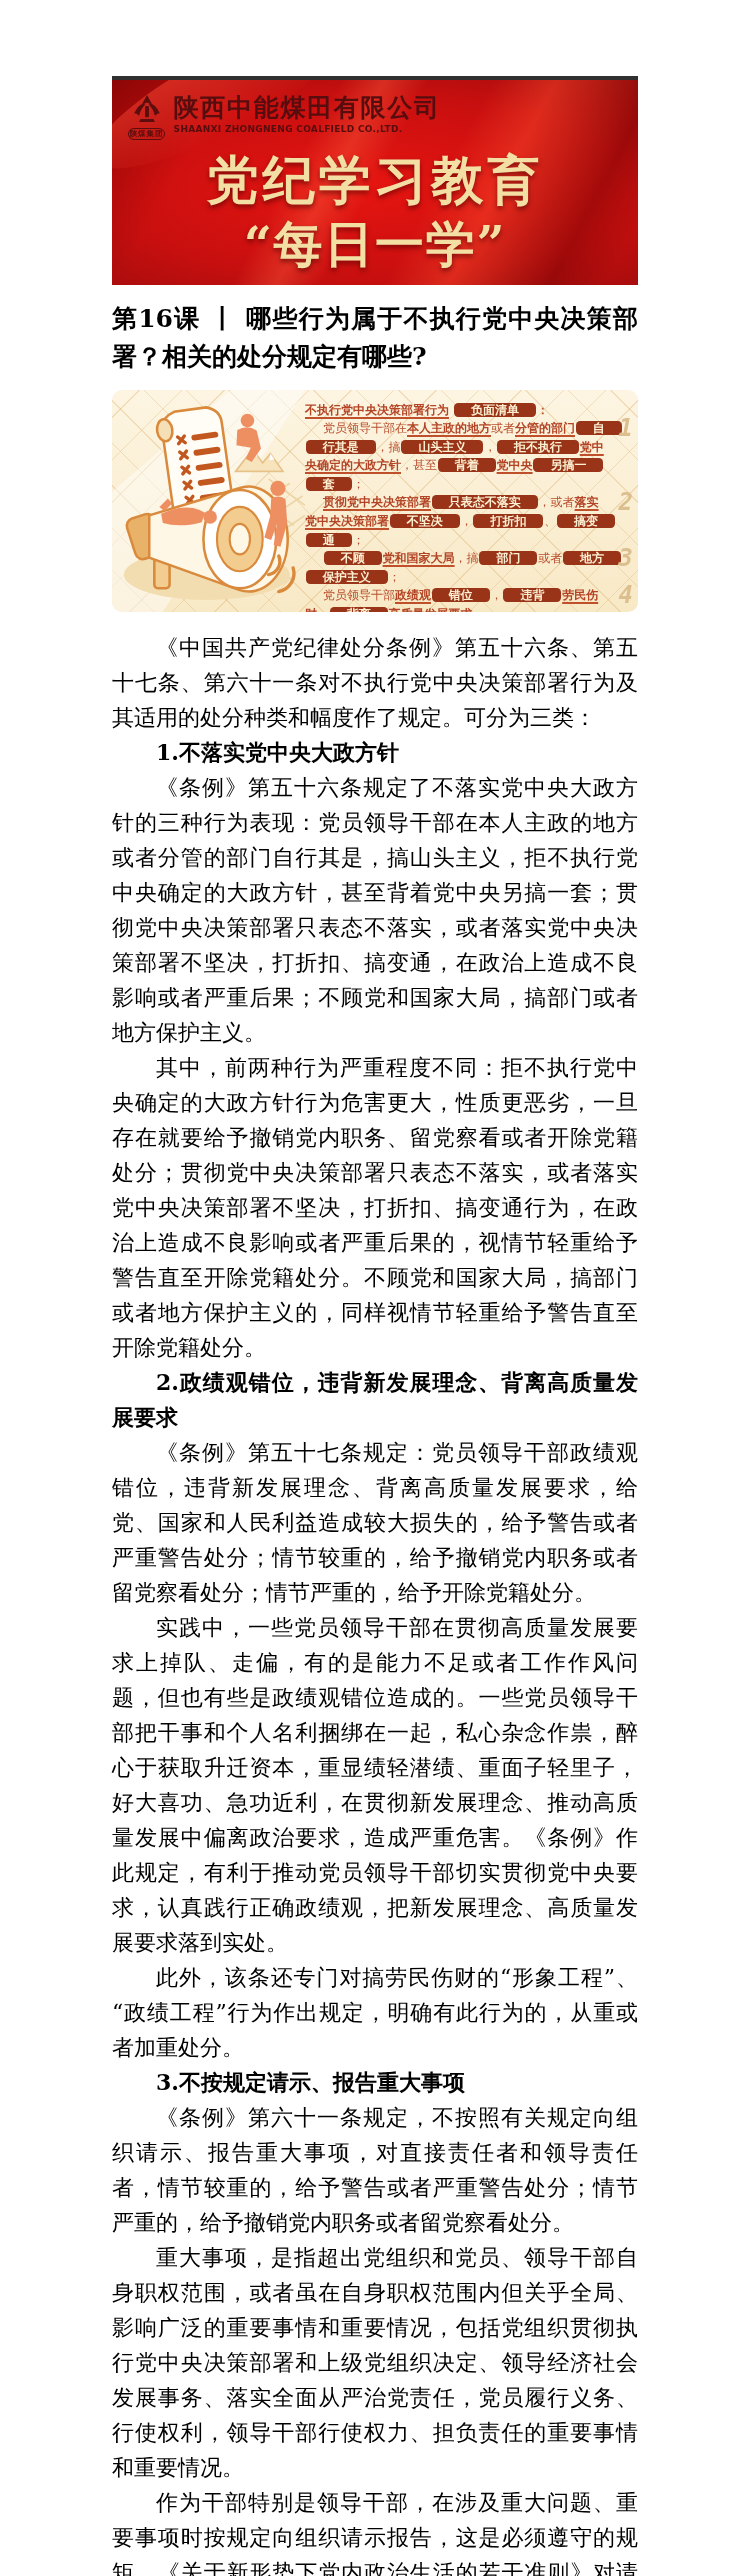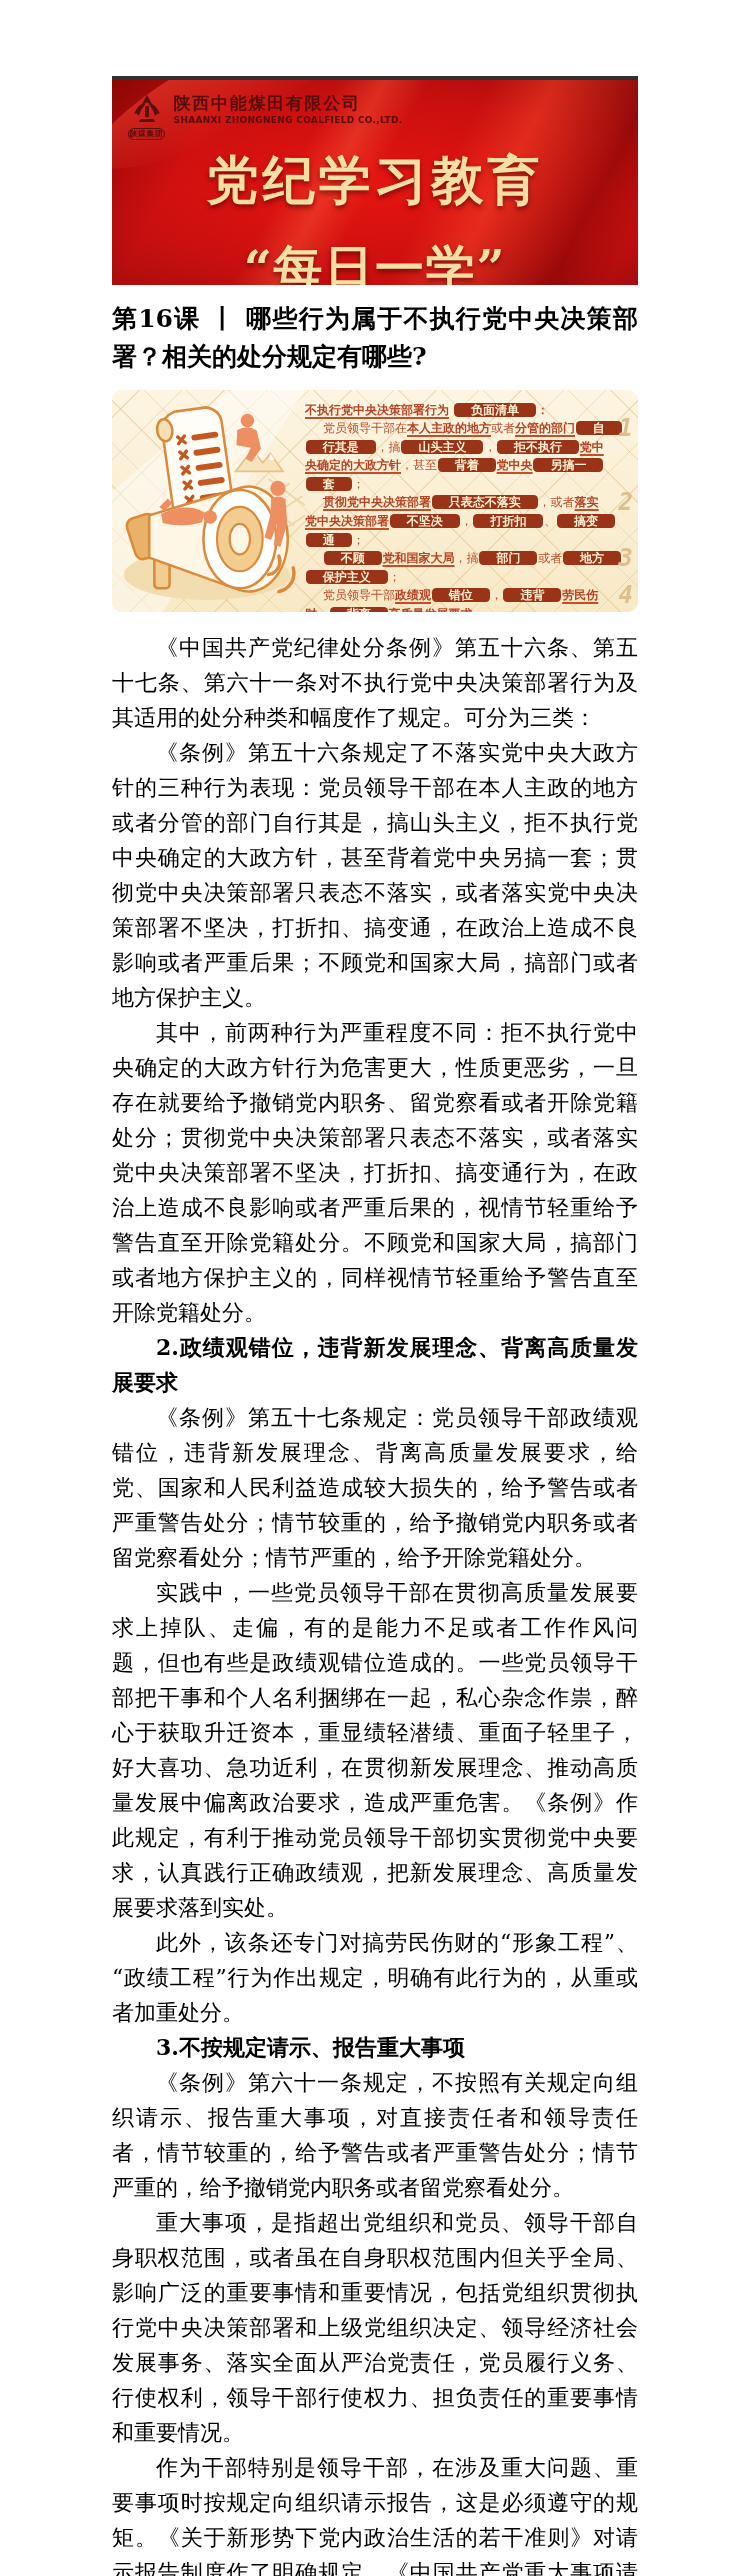--- a/index.html
+++ b/index.html
@@ -28,35 +28,35 @@
   .logo-row{position:absolute;top:13.5px;left:15px;display:flex;align-items:flex-start;gap:7.6px;}
   .logo-mark{width:39px;text-align:center;}
   .logo-mark svg{display:block;margin:0 auto;}
   .logo-group{
     font-family:"DejaVu Sans","Liberation Sans",sans-serif;
     font-size:7.6px;font-weight:bold;color:#5c0d0e;letter-spacing:0.8px;
     border:0.8px solid #5c0d0e;border-radius:6px;padding:0 0.8px;margin-top:1.7px;display:inline-block;
   }
   .logo-cn{
     font-family:"DejaVu Sans","Liberation Sans",sans-serif;
-    font-size:17px;font-weight:bold;color:#570d0e;letter-spacing:1.7px;line-height:1.15;
+    font-size:25px;font-weight:bold;color:#570d0e;letter-spacing:1.7px;line-height:1.15;
   }
   .logo-en{
     font-family:"DejaVu Sans","Liberation Sans",sans-serif;
     font-size:9px;font-weight:bold;color:#570d0e;letter-spacing:0.3px;margin-top:1.7px;
   }
   .banner-title{
     position:absolute;top:74px;left:0;width:100%;text-align:center;
     font-size:52px;font-weight:bold;color:#f3dfa4;letter-spacing:4.2px;
     text-shadow:0 2.5px 5px rgba(70,0,0,.6);line-height:1;
   }
   .banner-subtitle{
     position:absolute;top:140px;left:0;width:100%;text-align:center;
     font-size:49px;font-weight:bold;color:#f3dfa4;letter-spacing:1.7px;
-    text-shadow:0 2.5px 5px rgba(70,0,0,.6);line-height:1;margin-top:24px;
+    text-shadow:0 2.5px 5px rgba(70,0,0,.6);line-height:1;
   }
 
   
   .article-title{
     margin:15px auto 0;font-size:25px;line-height:38px;font-weight:bold;color:#000;
     text-align:justify;
   }
 
   
   .infographic{
@@ -204,20 +204,21 @@
           <div class="info-item"><span class="seg-b">不顾</span><span class="seg-u">党和国家大局</span><span class="seg-p">，搞</span><span class="seg-b">部门</span><span class="seg-p">或者</span><span class="seg-b">地方保护主义</span><span class="seg-p">；</span><span class="num">3</span></div>
           <div class="info-item"><span class="seg-p">党员领导干部</span><span class="seg-u">政绩观</span><span class="seg-b">错位</span><span class="seg-p">，</span><span class="seg-b">违背</span><span class="seg-u">劳民伤财</span><span class="seg-p">、</span><span class="seg-b">背离</span><span class="seg-u">高质量发展要求</span><span class="seg-p">；</span><span class="num">4</span></div>
           <div class="info-item"><span class="seg-p">搞</span><span class="seg-b">劳民伤财</span><span class="seg-p">的</span><span class="seg-u">“形象工程”</span><span class="seg-p">、</span><span class="seg-u">“政绩工程”</span><span class="seg-p">；</span><span class="num">5</span></div>
           <div class="info-item"><span class="seg-b">不按照</span><span class="seg-u">有关规定</span><span class="seg-p">向组织</span><span class="seg-b">请示</span><span class="seg-p">、</span><span class="seg-b">报告</span><span class="seg-u">重大事项</span><span class="seg-p">。</span><span class="num">6</span></div>
         </div>
     </div>
   </figure>
 
   <div class="body-text">
       <p class="bpara">《中国共产党纪律处分条例》第五十六条、第五十七条、第六十一条对不执行党中央决策部署行为及其适用的处分种类和幅度作了规定。可分为三类：</p>
+      <h3 class="bheading">1.不落实党中央大政方针</h3>
       <p class="bpara">《条例》第五十六条规定了不落实党中央大政方针的三种行为表现：党员领导干部在本人主政的地方或者分管的部门自行其是，搞山头主义，拒不执行党中央确定的大政方针，甚至背着党中央另搞一套；贯彻党中央决策部署只表态不落实，或者落实党中央决策部署不坚决，打折扣、搞变通，在政治上造成不良影响或者严重后果；不顾党和国家大局，搞部门或者地方保护主义。</p>
       <p class="bpara">其中，前两种行为严重程度不同：拒不执行党中央确定的大政方针行为危害更大，性质更恶劣，一旦存在就要给予撤销党内职务、留党察看或者开除党籍处分；贯彻党中央决策部署只表态不落实，或者落实党中央决策部署不坚决，打折扣、搞变通行为，在政治上造成不良影响或者严重后果的，视情节轻重给予警告直至开除党籍处分。不顾党和国家大局，搞部门或者地方保护主义的，同样视情节轻重给予警告直至开除党籍处分。</p>
       <h3 class="bheading">2.政绩观错位，违背新发展理念、背离高质量发展要求</h3>
       <p class="bpara">《条例》第五十七条规定：党员领导干部政绩观错位，违背新发展理念、背离高质量发展要求，给党、国家和人民利益造成较大损失的，给予警告或者严重警告处分；情节较重的，给予撤销党内职务或者留党察看处分；情节严重的，给予开除党籍处分。</p>
       <p class="bpara">实践中，一些党员领导干部在贯彻高质量发展要求上掉队、走偏，有的是能力不足或者工作作风问题，但也有些是政绩观错位造成的。一些党员领导干部把干事和个人名利捆绑在一起，私心杂念作祟，醉心于获取升迁资本，重显绩轻潜绩、重面子轻里子，好大喜功、急功近利，在贯彻新发展理念、推动高质量发展中偏离政治要求，造成严重危害。《条例》作此规定，有利于推动党员领导干部切实贯彻党中央要求，认真践行正确政绩观，把新发展理念、高质量发展要求落到实处。</p>
       <p class="bpara">此外，该条还专门对搞劳民伤财的“形象工程”、“政绩工程”行为作出规定，明确有此行为的，从重或者加重处分。</p>
       <h3 class="bheading">3.不按规定请示、报告重大事项</h3>
       <p class="bpara">《条例》第六十一条规定，不按照有关规定向组织请示、报告重大事项，对直接责任者和领导责任者，情节较重的，给予警告或者严重警告处分；情节严重的，给予撤销党内职务或者留党察看处分。</p>
       <p class="bpara">重大事项，是指超出党组织和党员、领导干部自身职权范围，或者虽在自身职权范围内但关乎全局、影响广泛的重要事情和重要情况，包括党组织贯彻执行党中央决策部署和上级党组织决定、领导经济社会发展事务、落实全面从严治党责任，党员履行义务、行使权利，领导干部行使权力、担负责任的重要事情和重要情况。</p>
       <p class="bpara">作为干部特别是领导干部，在涉及重大问题、重要事项时按规定向组织请示报告，这是必须遵守的规矩。《关于新形势下党内政治生活的若干准则》对请示报告制度作了明确规定，《中国共产党重大事项请示报告条例》进一步确立了请示报告的工作体制机制。《条例》以严格的纪律约束，保证相关党内法规关于请示报告制度和要求的落实。</p>

